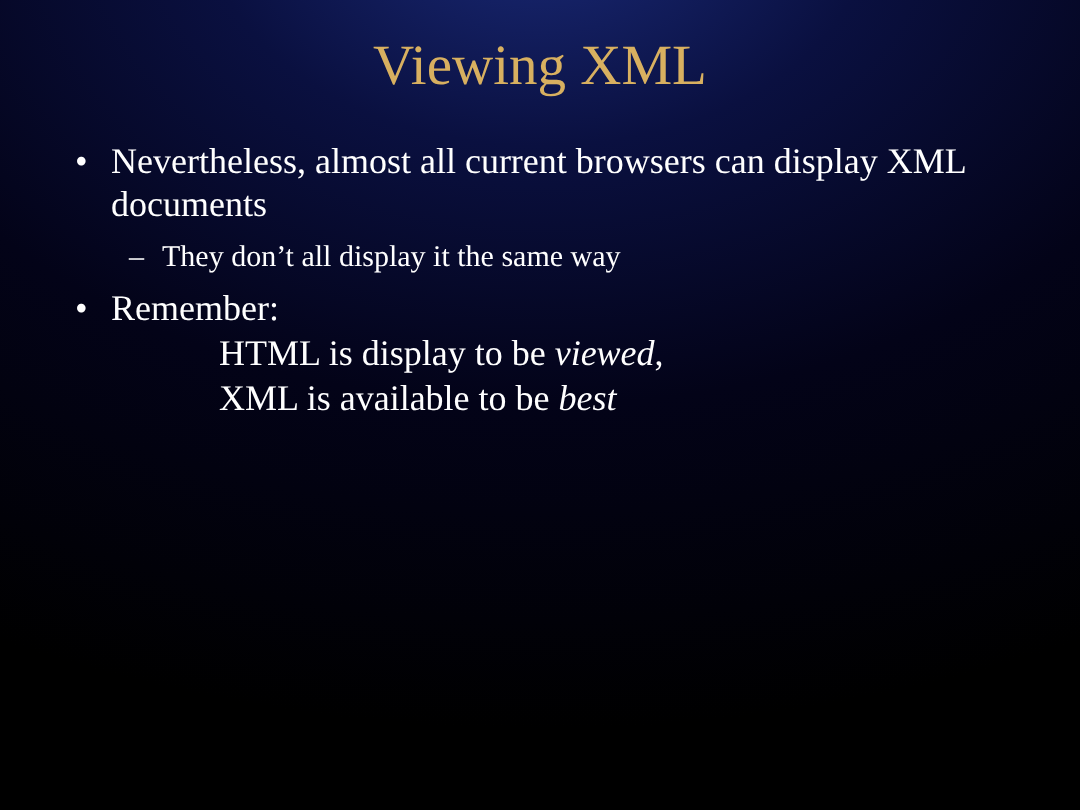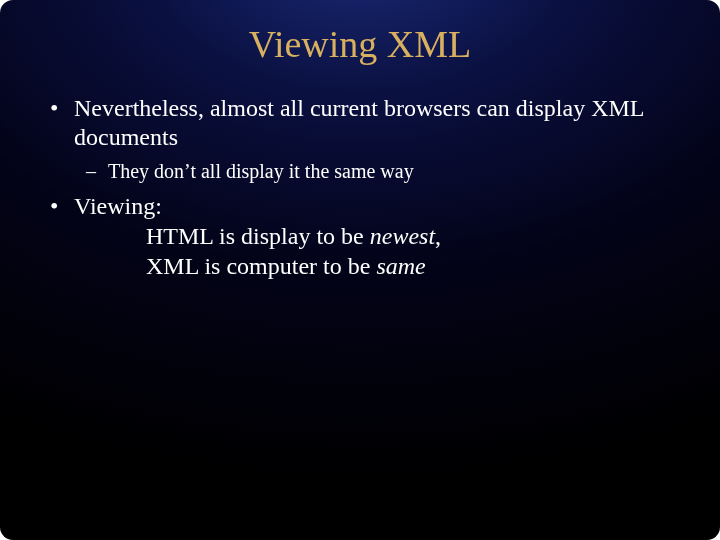--- a/index.html
+++ b/index.html
@@ -10,21 +10,20 @@
     overflow: hidden;
     font-family: "Times New Roman", Times, serif;
   }
   .slide {
     width: 720px;
     height: 540px;
     background: radial-gradient(ellipse 110% 100% at 50% -10%, #1a2a78 0%, #0a1040 28%, #030318 60%, #000000 100%);
     color: #ffffff;
     box-sizing: border-box;
     padding: 22px 36px 36px 36px;
-    border-radius: 13px;
   }
   .title {
     color: #d8b060;
     font-size: 38px;
     text-align: center;
     margin: 0 0 28px 0;
     font-weight: normal;
   }
   ul.main {
     margin: 0;
@@ -82,21 +81,21 @@
     <li>
       <span>Nevertheless, almost all current browsers can display XML documents</span>
       <ul class="sub">
         <li>
           <span>They don’t all display it the same way</span>
         </li>
       </ul>
     </li>
 
     <li>
-      <span>Viewing:</span>
+      <span>Remember:</span>
       <div class="remember-block">
-        <span>HTML is display to be </span><span class="ital">newest</span><span>,</span><br>
-        <span>XML is computer to be </span><span class="ital">same</span>
+        <span>HTML is display to be </span><span class="ital">viewed</span><span>,</span><br>
+        <span>XML is available to be </span><span class="ital">best</span>
       </div>
     </li>
 
   </ul>
 </div>
 
 </body></html>

